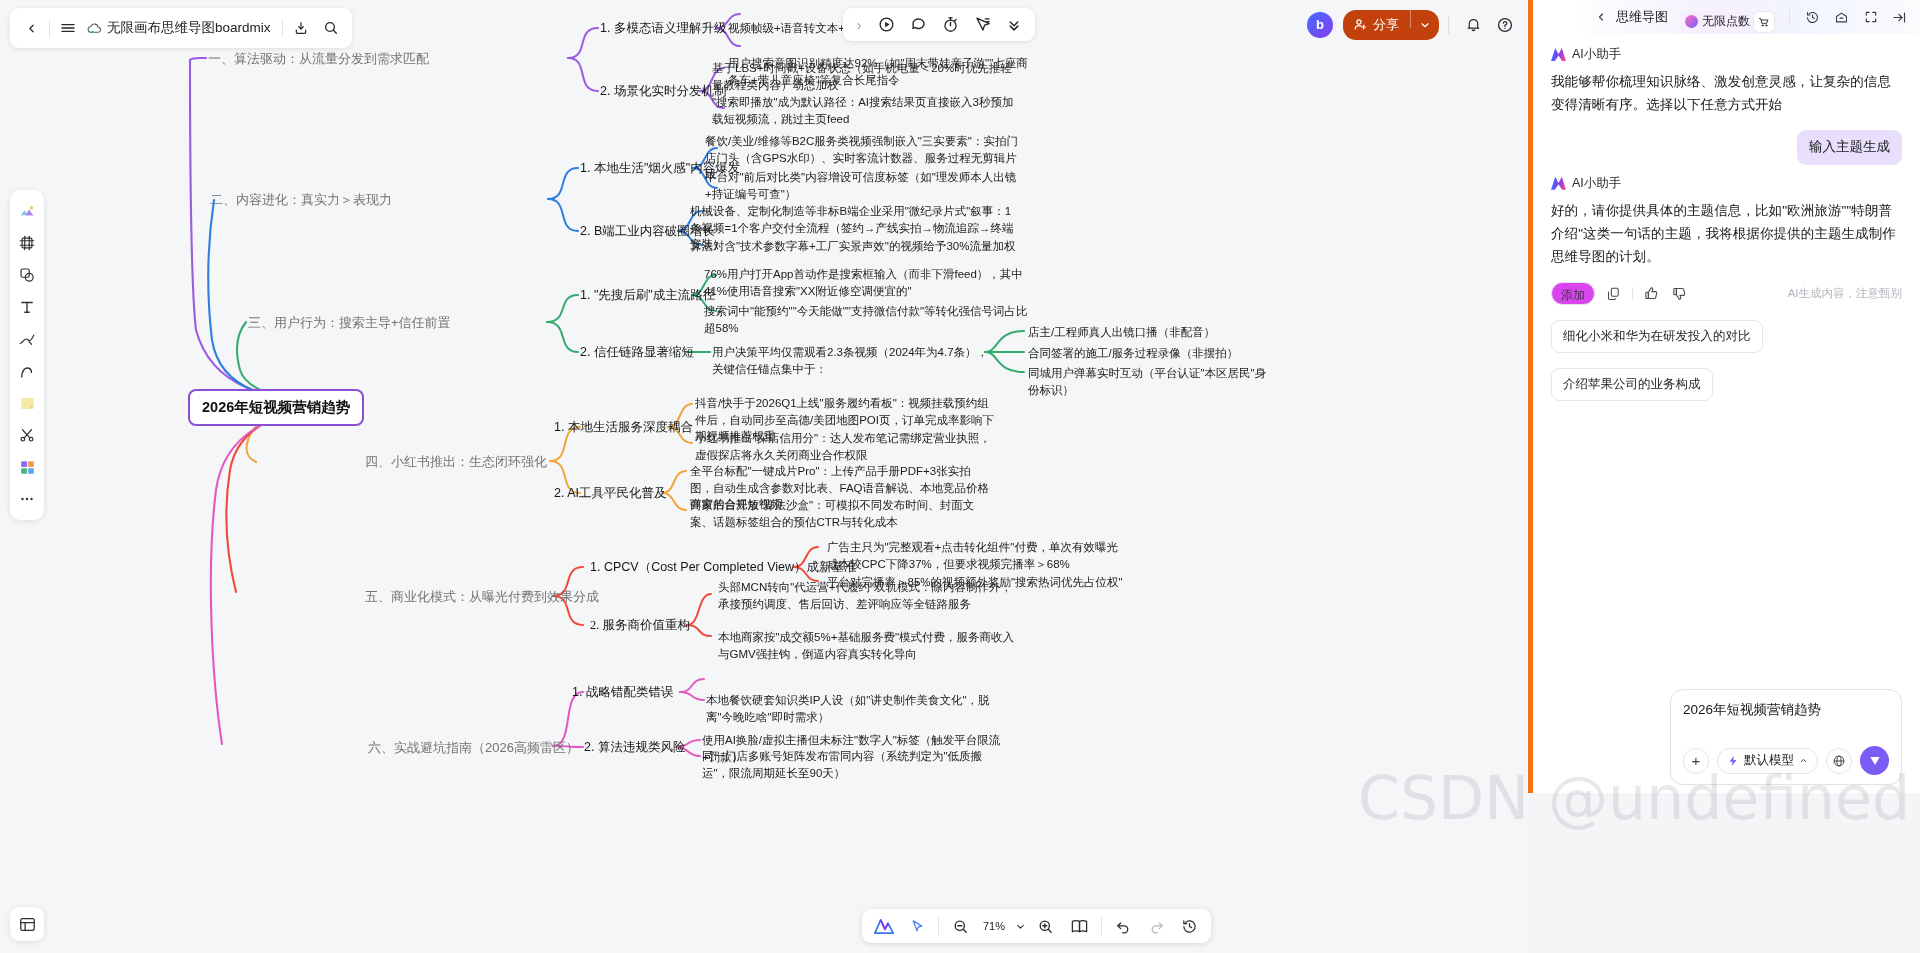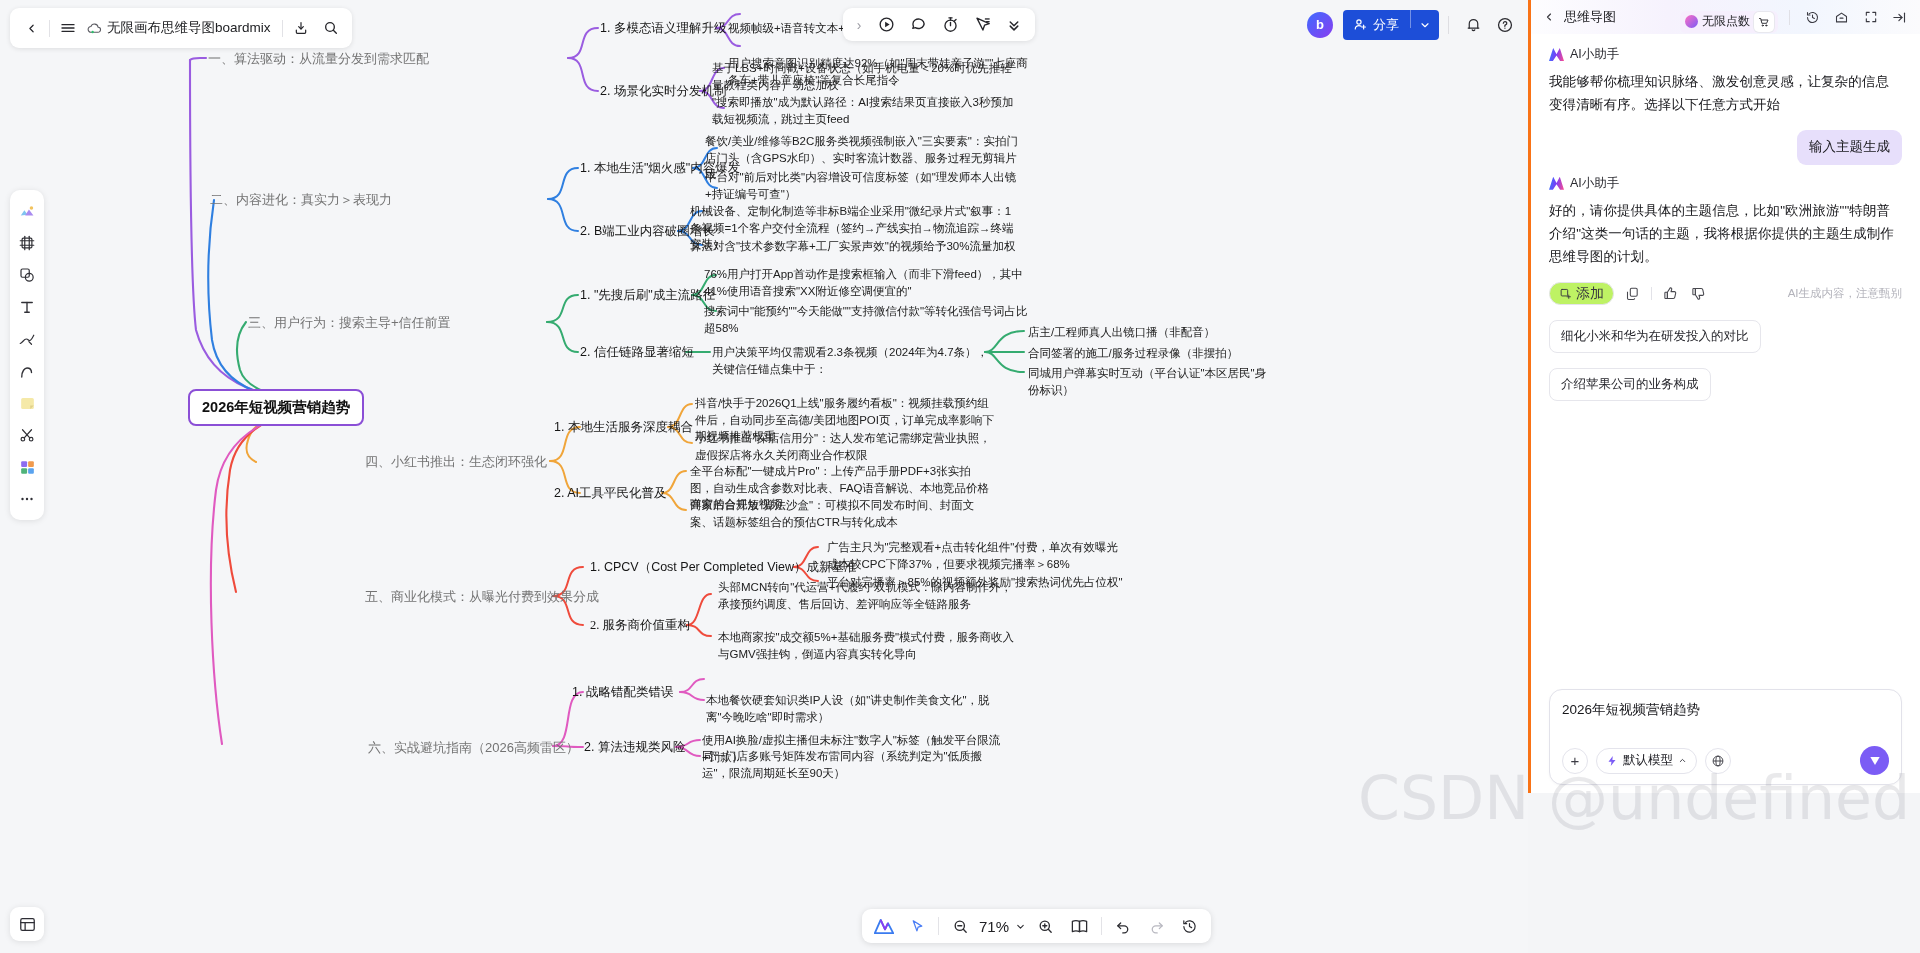--- a/index.html
+++ b/index.html
@@ -80,21 +80,21 @@
   }
   #ai-badge{
     width:26px;height:26px;border-radius:50%;
     background:linear-gradient(135deg,#3e6bff,#8a3df0);
     display:flex;align-items:center;justify-content:center;
     color:#fff;font-size:13px;font-weight:bold;cursor:pointer;
     margin-right:8px;
   }
   #share-btn{
     display:flex;align-items:flex-start;height:30px;
-    background:#1d4ed8;border-radius:4px;color:#fff;
+    background:#c2410c;border-radius:13px;color:#fff;
     font-size:13px;cursor:pointer;overflow:hidden;
   }
   #share-btn .share-main{display:flex;align-items:center;gap:5px;padding:0 11px 0 10px;height:100%;}
   #share-btn .share-div{width:1px;height:18px;background:rgba(255,255,255,.38);}
   #share-btn .share-caret{padding:0 8px;display:flex;align-items:center;height:100%;}
   .tr-sep{width:1px;height:18px;background:#dedee2;margin:0 7px;}
   .tr-btn{width:30px;height:28px;display:flex;align-items:center;justify-content:center;
           border-radius:6px;cursor:pointer;color:#2b2b30;}
 
   
@@ -117,28 +117,28 @@
 
   
   #bottom-bar{
     position:absolute;left:862px;bottom:10px;height:34px;
     background:#fff;border-radius:9px;
     box-shadow:0 1px 6px rgba(0,0,0,.12);
     display:flex;align-items:center;padding:0 6px;gap:1px;z-index:40;
   }
   .bb-btn{width:32px;height:28px;display:flex;align-items:center;justify-content:center;
           border-radius:6px;cursor:pointer;color:#2b2b30;}
-  #zoom-val{font-size:15px;color:#202024;min-width:34px;text-align:center;cursor:pointer;}
+  #zoom-val{font-size:11px;color:#202024;min-width:34px;text-align:center;cursor:pointer;}
   .bb-sep{width:1px;height:18px;background:#e3e3e7;margin:0 4px;}
 
   
   #ai-panel{
     position:absolute;right:0;top:0;width:392px;height:793px;
-    background:#fff;border-left:3px solid #f97316;
-    display:flex;flex-direction:column;
+    background:#fff;border-left:5px solid #f97316;
+    display:flex;flex-direction:column;align-items:flex-end;
   }
   #ai-panel-header{
     height:34px;flex:0 0 34px;display:flex;align-items:center;padding:0 9px;gap:6px;
     background:linear-gradient(90deg,#fdfdff 0%,#f6f2fd 35%,#f2f6fe 70%,#fbfbfd 100%);
   }
   #panel-back{width:18px;height:22px;display:flex;align-items:center;justify-content:center;cursor:pointer;color:#3a3a40;}
   #panel-title{font-size:13px;color:#1b1b1f;font-weight:500;}
   #panel-spacer{flex:1;}
   #points-badge{
     display:flex;align-items:center;gap:4px;height:22px;padding:0 4px 0 5px;
@@ -168,21 +168,21 @@
   .ai-text{font-size:13.5px;color:#17171b;line-height:1.72;letter-spacing:.1px;}
   .user-bubble-wrap{display:flex;justify-content:flex-end;margin:14px 0 4px 0;}
   .user-bubble{
     background:#e7dffb;color:#17171b;font-size:13.5px;
     border-radius:9px;padding:7px 12px;max-width:300px;line-height:1.5;
   }
   .msg-actions{display:flex;align-items:center;gap:9px;margin-top:14px;}
   .act-add{
     display:flex;align-items:center;gap:4px;height:23px;padding:0 9px;
     border:1px solid #e4e4ea;border-radius:12px;
-    font-size:14px;color:#38383f;cursor:pointer;background:#bef264;
+    font-size:12px;color:#38383f;cursor:pointer;background:#d946ef;flex-direction:column;
   }
   .act-ico{width:19px;height:19px;display:flex;align-items:center;justify-content:center;
            cursor:pointer;color:#48484f;}
   .act-sep{width:1px;height:13px;background:#e2e2e8;}
   .act-note{margin-left:auto;font-size:11.5px;color:#b3b3bb;}
   .suggest{
     display:inline-block;border:1px solid #e6e6ec;border-radius:8px;
     padding:7px 11px;font-size:12.5px;color:#25252b;background:#fff;
     margin-top:15px;cursor:pointer;
   }

